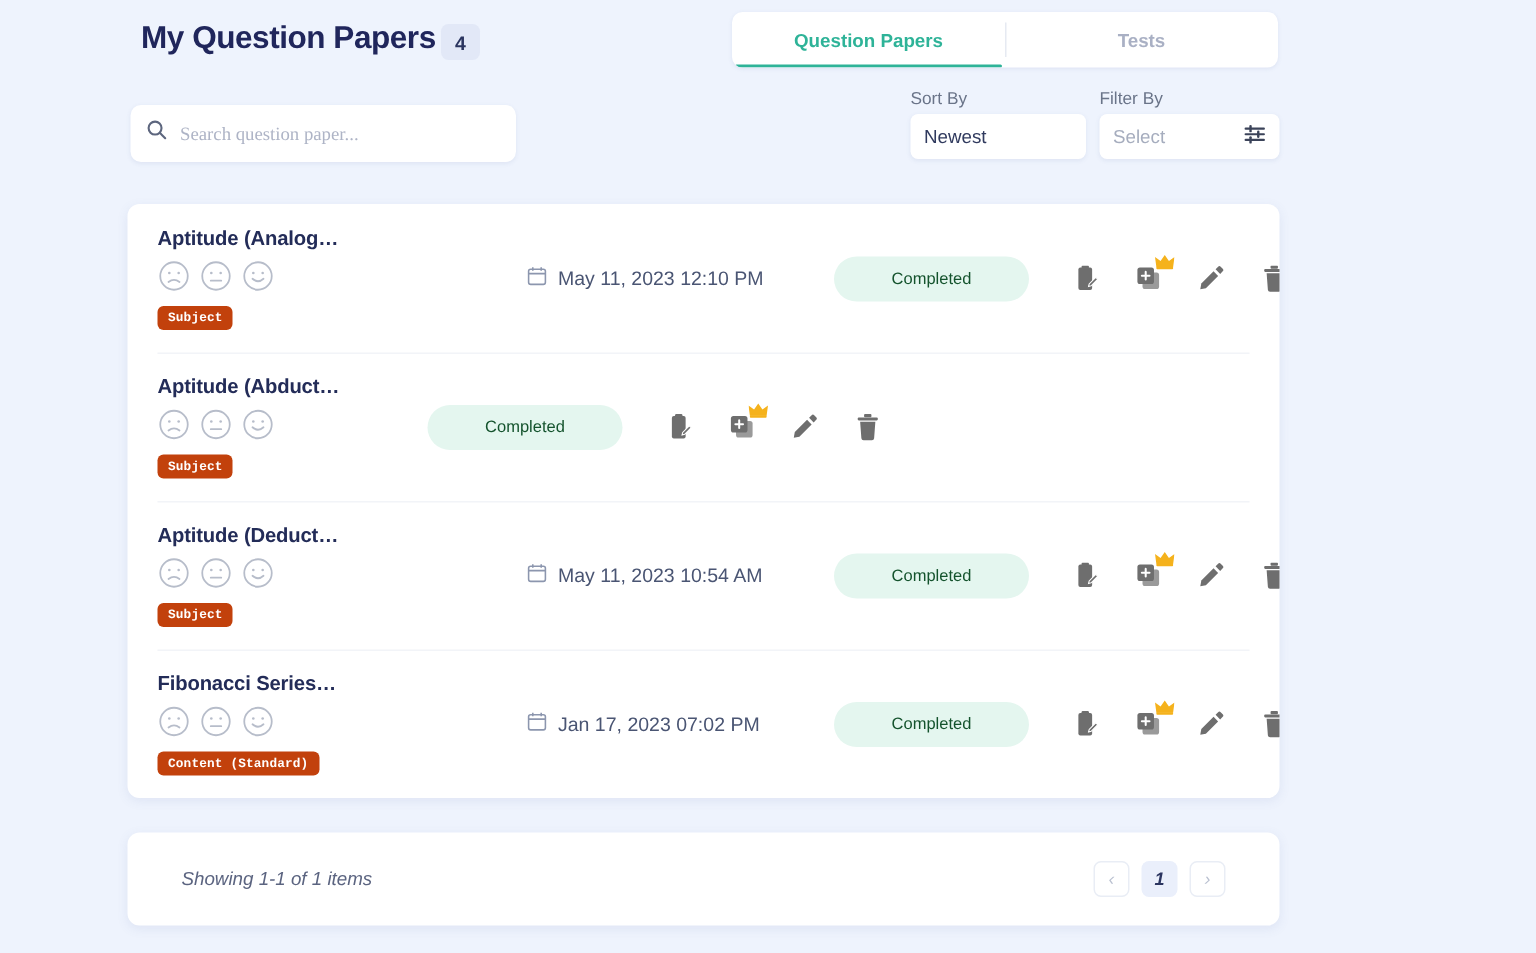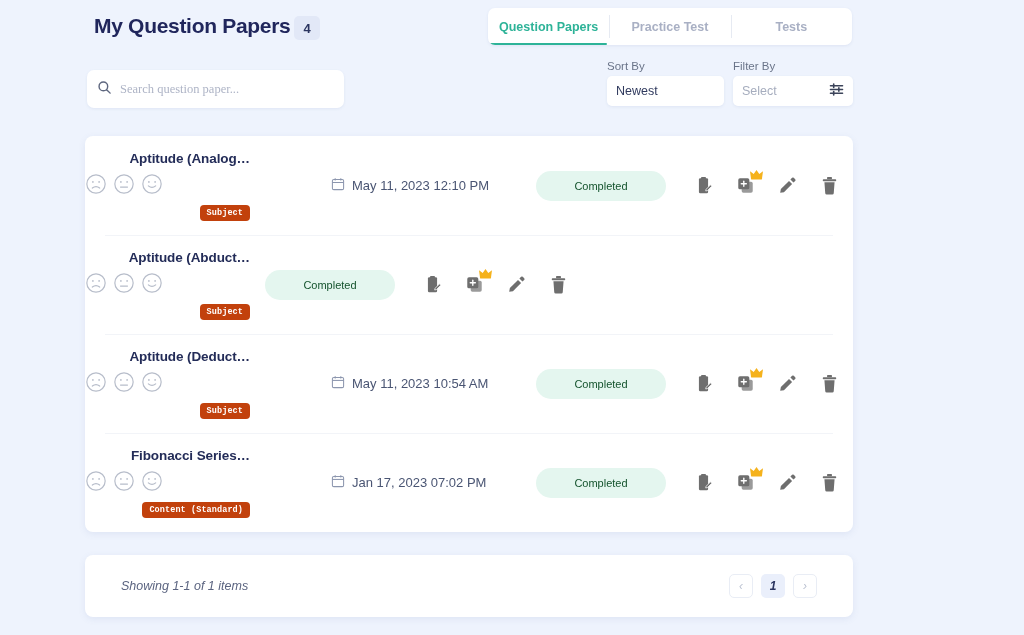--- a/index.html
+++ b/index.html
@@ -179,21 +179,21 @@
     border-radius: 8px;
     box-shadow: 0 2px 7px rgba(90,110,170,0.10);
     overflow: hidden;
   }
 
   .row {
     height: 99px;
     display: flex;
     align-items: center;
     position: relative;
-    text-align: right;
+    padding-left: 20px;
   }
   .row + .row::before {
     content: "";
     position: absolute;
     left: 20px; right: 20px;
     top: 0;
     height: 1px;
     background: #f2f4f8;
   }
 
@@ -327,23 +327,20 @@
 <body>
 
 <div class="header-row">
   <div class="page-title">My Question Papers</div>
   <div class="title-count">4</div>
 </div>
 
 <div class="tabs">
   <div class="tab active">
     <span>Question Papers</span>
-  </div>
-  <div class="tab">
-    <span>Practice Test</span>
   </div>
   <div class="tab">
     <span>Tests</span>
   </div>
 </div>
 
 <div class="search-box">
   <span>
     <svg width="15" height="15" viewBox="0 0 16 16" fill="none" stroke="#5d667e" stroke-width="1.5">
       <circle cx="6.8" cy="6.8" r="4.6"></circle>

